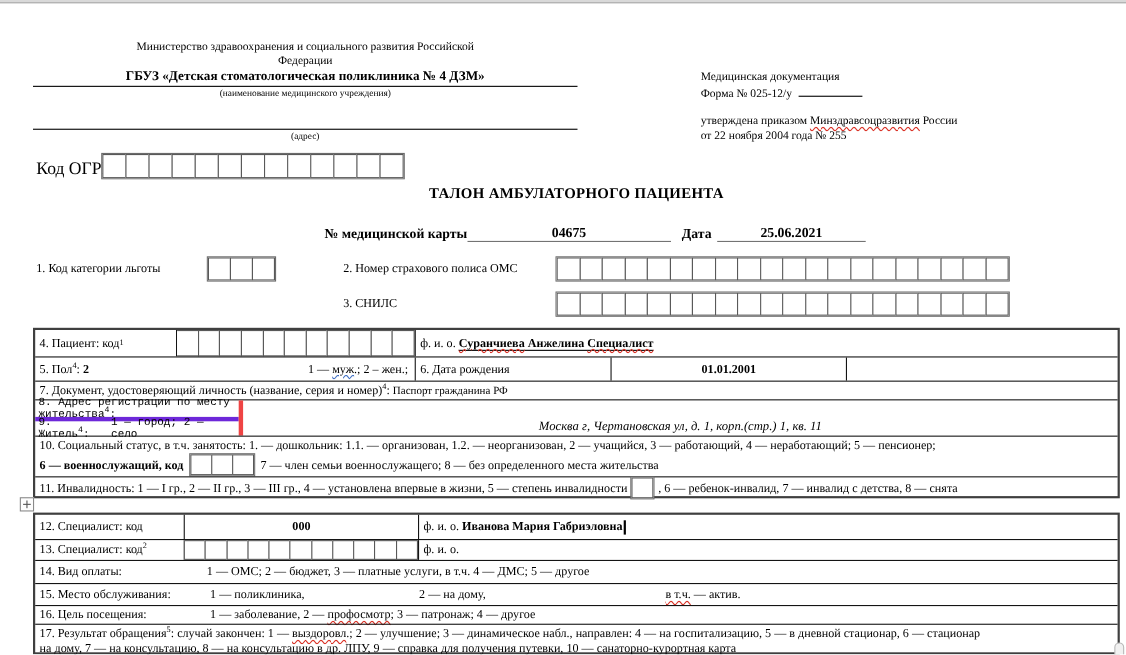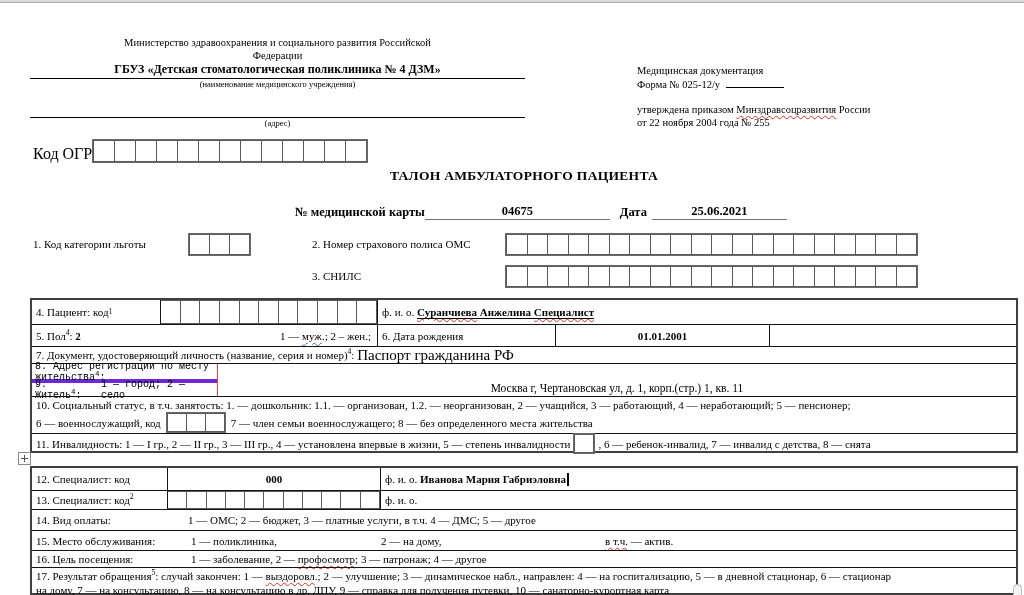--- a/index.html
+++ b/index.html
@@ -63,26 +63,26 @@
   sup { font-size:7.5px; vertical-align:super; line-height:0; }
 
   .name-u { border-bottom:1px solid #000; font-weight:bold; }
   .sqr { text-decoration:underline; text-decoration-style:wavy; text-decoration-color:#d93025; text-decoration-thickness:1px; text-underline-offset:2px; }
   .sqb { text-decoration:underline; text-decoration-style:wavy; text-decoration-color:#4472c4; text-decoration-thickness:1px; text-underline-offset:2px; }
 
   .c89l { width:185px; height:100%; font-size:10px;font-family:Liberation Mono, monospace; }
   .c89a { height:15px; padding:0 3px; display:flex; align-items:center; }
   .c89b { height:17px; padding:0 3px; display:flex; align-items:center; border-top:4px solid #6d28d9; }
   .c89b .opt { margin-left:2px; }
-  .c89r { flex:1; height:100%; border-left:1px solid #ef4444; display:flex; align-items:flex-end;
-          justify-content:center; font-size:11.5px; padding-bottom:2px; }
+  .c89r { flex:1; height:100%; border-left:4px solid #ef4444; display:flex; align-items:flex-end;
+          justify-content:center; font-size:11.5px; padding-bottom:2px;font-style:italic; }
 
   .r10 { display:block; padding:2px 4px 1px 4px; }
   .r10 .l2 { display:flex; align-items:center; margin-top:1px; }
-  .r10 .l2 .seg { margin:0 5px 0 0; }
+  .r10 .l2 .seg { margin:0 5px 0 0;font-weight:bold; }
   .r10 .l2 .seg2 { margin-left:5px; }
 
   .r11 { padding:0 4px; }
   .r11 .ibox { margin:0 3px; }
   .lblw155 { display:inline-block; width:152px; }
   .lblw160 { display:inline-block; width:155px; }
   .ow190 { display:inline-block; width:190px; }
   .ow224 { display:inline-block; width:224px; }
 
   .r17 { display:block; padding:2px 4px; line-height:13.5px; }
@@ -238,21 +238,21 @@
       <div class="tc" style="width:178px;">
           <span>6. Дата рождения</span>
         </div>
       <div class="tc b" style="width:214px; justify-content:center;">01.01.2001</div>
       <div class="tc grow"></div>
     </div>
 
     <div class="trow" style="height:17px;">
       <div class="tc grow">
         <span><span>7. Документ, удостоверяющий личность (название, серия и номер)</span><sup>4</sup><span style="white-space:pre;">: </span></span>
-        <span style="font-size:15px;">Паспорт гражданина РФ</span>
+        <span style="font-size:10px;">Паспорт гражданина РФ</span>
       </div>
     </div>
 
     <div class="trow" style="height:33px; padding:0; align-items:stretch;">
       <div class="c89l">
         <div class="c89a">
           <span><span>8. Адрес регистрации по месту жительства</span><sup>4</sup><span>:</span></span>
         </div>
         <div class="c89b">
           <span><span>9. Житель</span><sup>4</sup><span>:</span></span>

